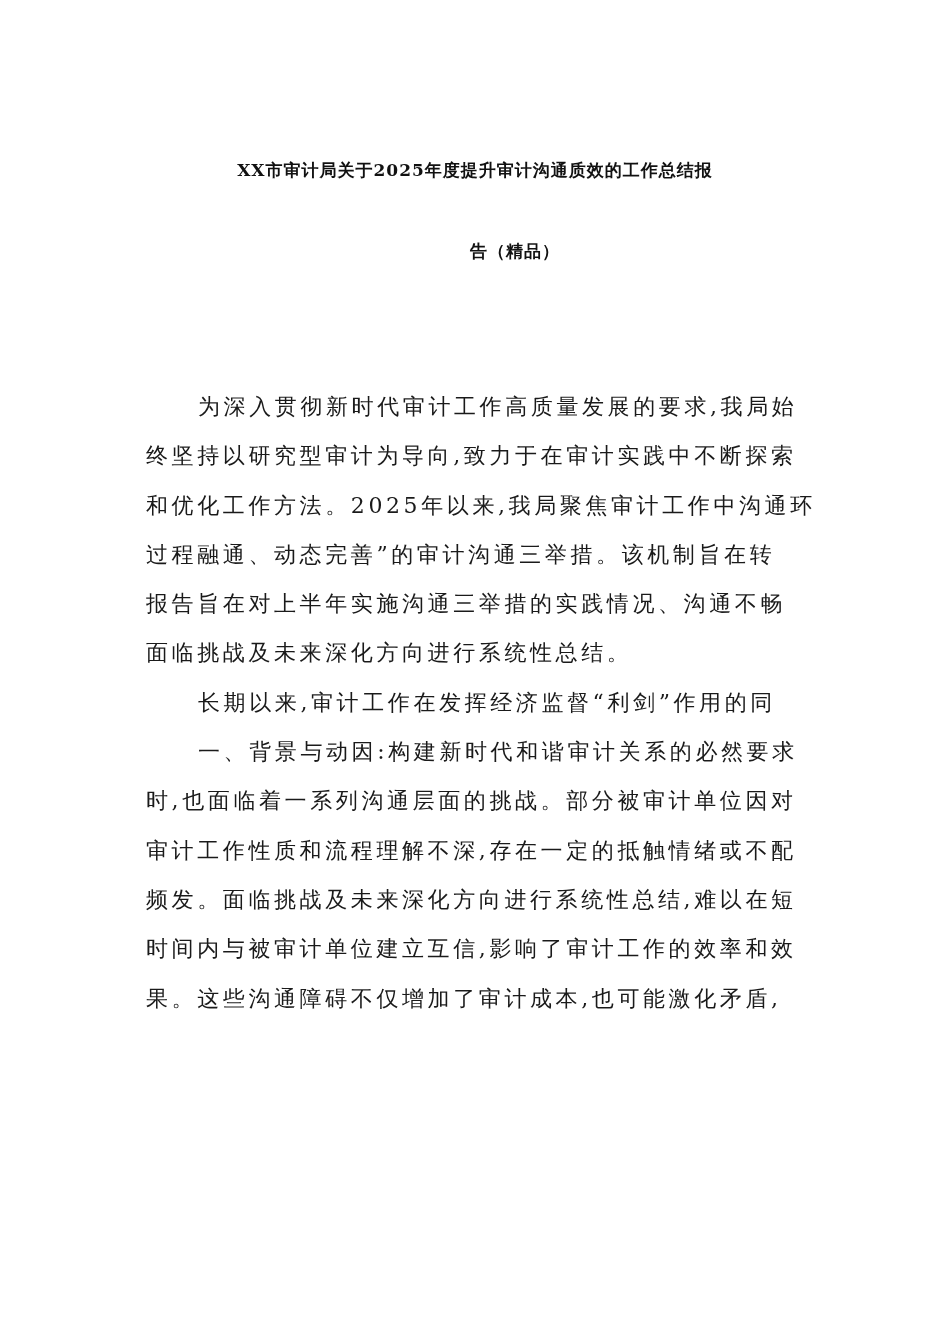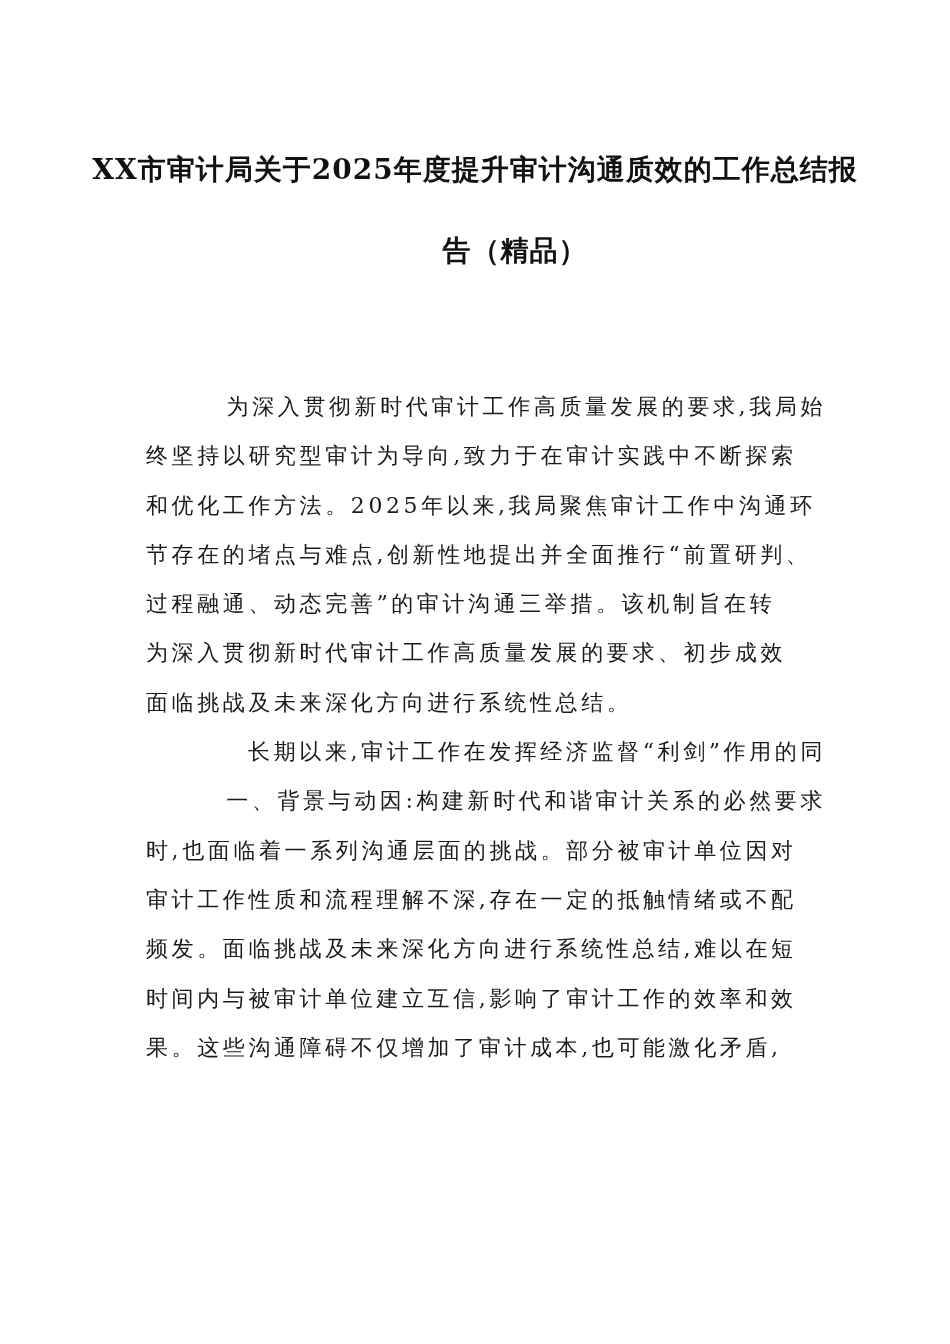--- a/index.html
+++ b/index.html
@@ -1,41 +1,40 @@
 <!DOCTYPE html>
 <html><head>
 <meta charset="utf-8">
 <style>
   html, body { margin: 0; padding: 0; background: #ffffff; }
   body { width: 950px; height: 1344px; position: relative; overflow: hidden;
          font-family: "DejaVu Serif", "Liberation Serif", serif; color: #111; }
   .page { position: absolute; left: 0; top: 0; width: 950px; height: 1344px; background: #fff; }
   .title-line { position: absolute; left: 0; width: 950px; text-align: center;
-                font-weight: bold; font-size: 28px; line-height: 30px; letter-spacing: 1px; color: #111; white-space: nowrap; }
+                font-weight: bold; font-size: 17px; line-height: 30px; letter-spacing: 1px; color: #111; white-space: nowrap; }
   .title-1 { top: 155px; }
   .title-2 { top: 236px; padding-left: 40px; }
   .body { position: absolute; left: 146px; top: 382px; width: 680px; }
   .line { height: 49.3px; line-height: 49.3px; font-size: 22px; letter-spacing: 3.6px;
           white-space: nowrap; color: #1a1a1a; }
-  .indent { padding-left: 52px; text-align: right; }
+  .indent { padding-left: 52px; }
 </style>
 </head>
 <body>
 
 <div class="page">
   <div class="title-line title-1">XX市审计局关于2025年度提升审计沟通质效的工作总结报</div>
   <div class="title-line title-2">告（精品）</div>
 
   <div class="body">
     <div class="line indent">为深入贯彻新时代审计工作高质量发展的要求,我局始</div>
     <div class="line">终坚持以研究型审计为导向,致力于在审计实践中不断探索</div>
     <div class="line">和优化工作方法。2025年以来,我局聚焦审计工作中沟通环</div>
-    <div class="line">节存在的堵点与难点,创新性地提出并全面推行“前置研判、</div>
     <div class="line">过程融通、动态完善”的审计沟通三举措。该机制旨在转</div>
-    <div class="line">为深入贯彻新时代审计工作高质量发展的要求、初步成效</div>
+    <div class="line">报告旨在对上半年实施沟通三举措的实践情况、沟通不畅</div>
     <div class="line">面临挑战及未来深化方向进行系统性总结。</div>
     <div class="line indent">长期以来,审计工作在发挥经济监督“利剑”作用的同</div>
     <div class="line indent">一、背景与动因:构建新时代和谐审计关系的必然要求</div>
     <div class="line">时,也面临着一系列沟通层面的挑战。部分被审计单位因对</div>
     <div class="line">审计工作性质和流程理解不深,存在一定的抵触情绪或不配</div>
     <div class="line">频发。面临挑战及未来深化方向进行系统性总结,难以在短</div>
     <div class="line">时间内与被审计单位建立互信,影响了审计工作的效率和效</div>
     <div class="line">果。这些沟通障碍不仅增加了审计成本,也可能激化矛盾,</div>
   </div>
 </div>

